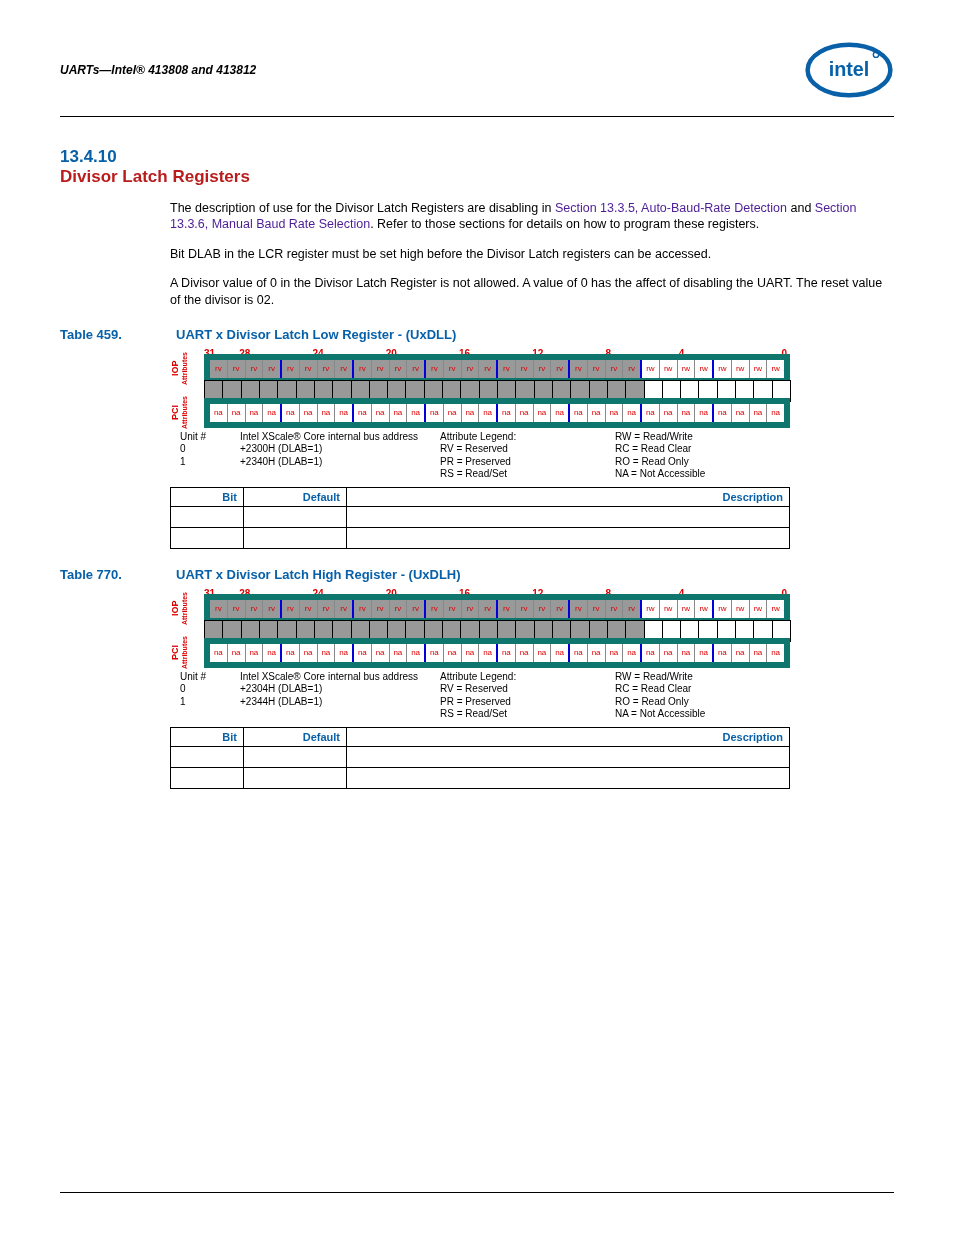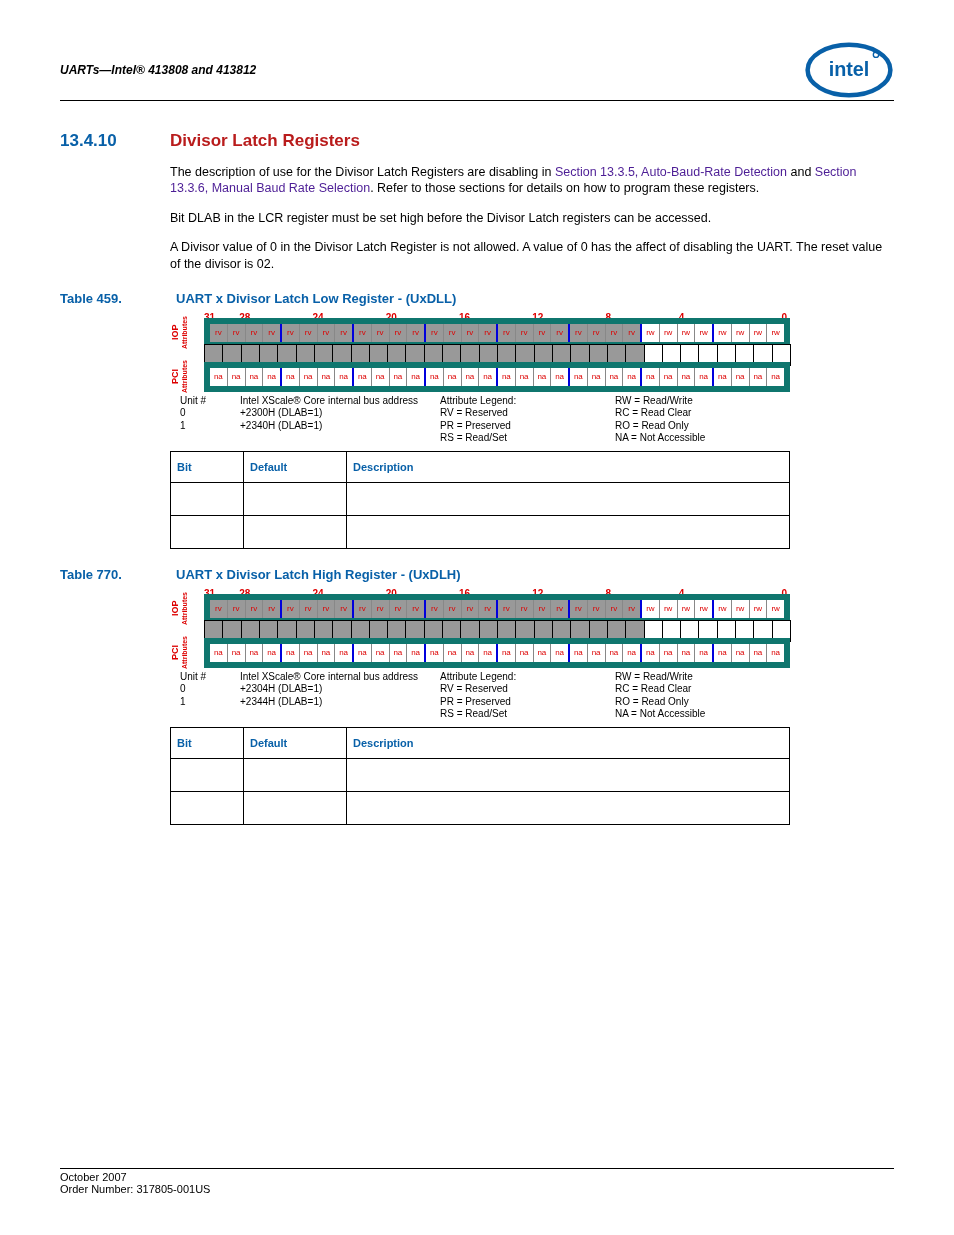--- a/index.html
+++ b/index.html
@@ -9,35 +9,36 @@
     margin: 0;
     padding: 40px 60px;
     width: 834px;
     background: #fff;
   }
   .header-row {
     display: flex;
     justify-content: space-between;
     align-items: center;
     border-bottom: 1px solid #000;
-    padding-bottom: 0;
+    padding-bottom: 16px;
     margin-bottom: 30px;
   }
   .header-text {
     font-style: italic;
     font-weight: bold;
     font-size: 12px;
   }
   .logo {
     width: 90px;
     height: 60px;
   }
   .section-row {
     display: flex;
     margin-bottom: 12px;
+    flex-direction: column;
   }
   .sec-num {
     color: #0860a8;
     font-weight: bold;
     font-size: 17px;
     width: 110px;
   }
   .sec-title {
     color: #b91c1c;
     font-weight: bold;
@@ -126,22 +127,22 @@
   }
   .info-col { flex: 1; line-height: 1.25; }
   .desc-table {
     width: 100%;
     border-collapse: collapse;
     margin-top: 6px;
     font-size: 11px;
   }
   .desc-table th, .desc-table td {
     border: 1px solid #000;
-    padding: 9px 6px;
-    text-align: left;
+    padding: 3px 6px;
+    text-align: right;
   }
   .desc-table th {
     color: #0860a8;
     font-weight: bold;
   }
   .desc-table td { height: 14px; }
   .footer {
     position: absolute;
     bottom: 40px;
     left: 60px;
@@ -503,17 +504,13 @@
     <tr>
           <td></td>
           <td></td>
           <td></td>
         </tr>
   </tbody>
     </table>
 </div>
 
 <div class="footer">
-  <div>
-    <div>October 2007</div>
-    <div>Order Number: 317805-001US</div>
-  </div>
 </div>
 
 </body></html>

